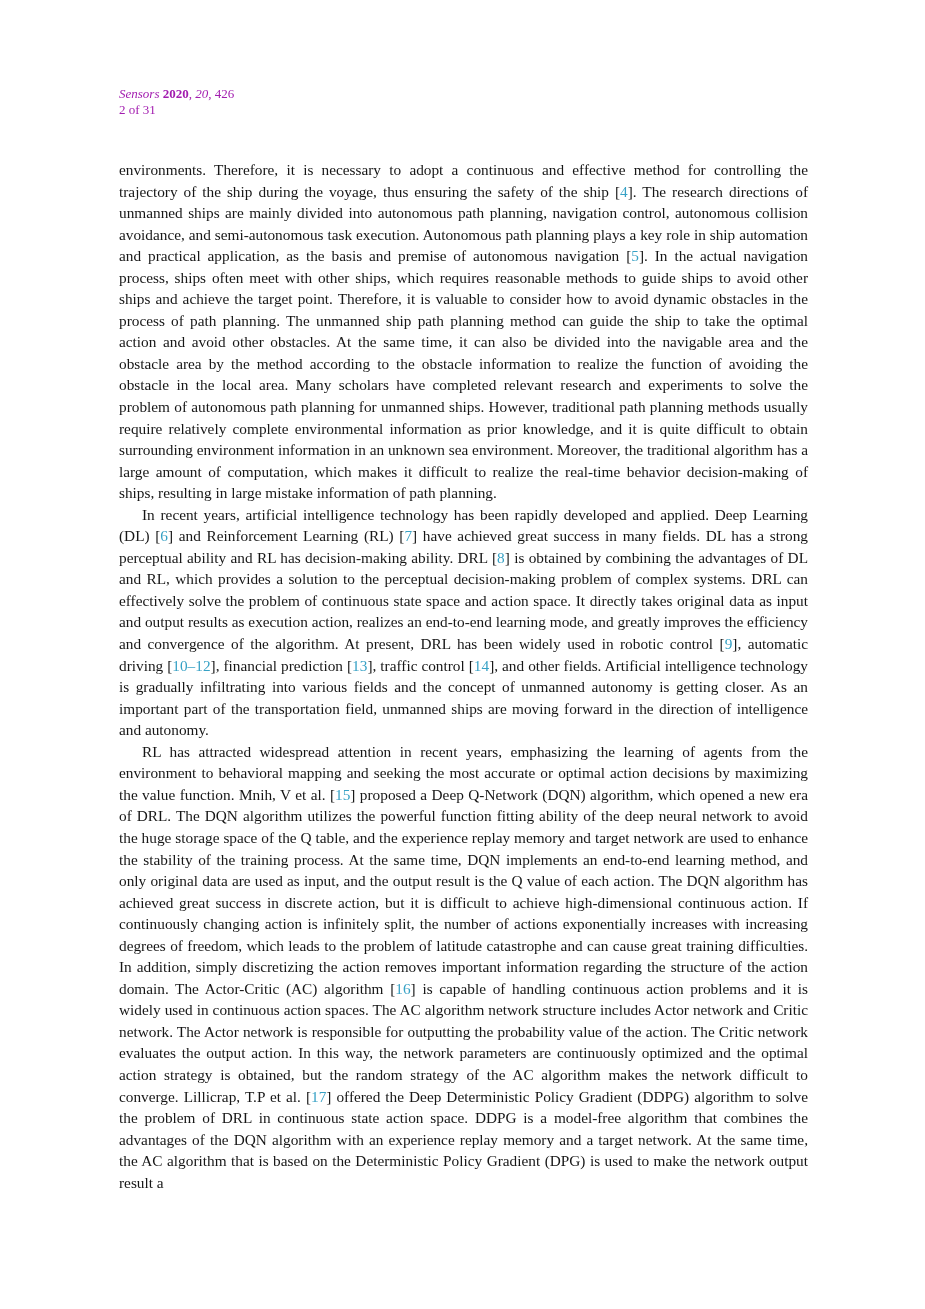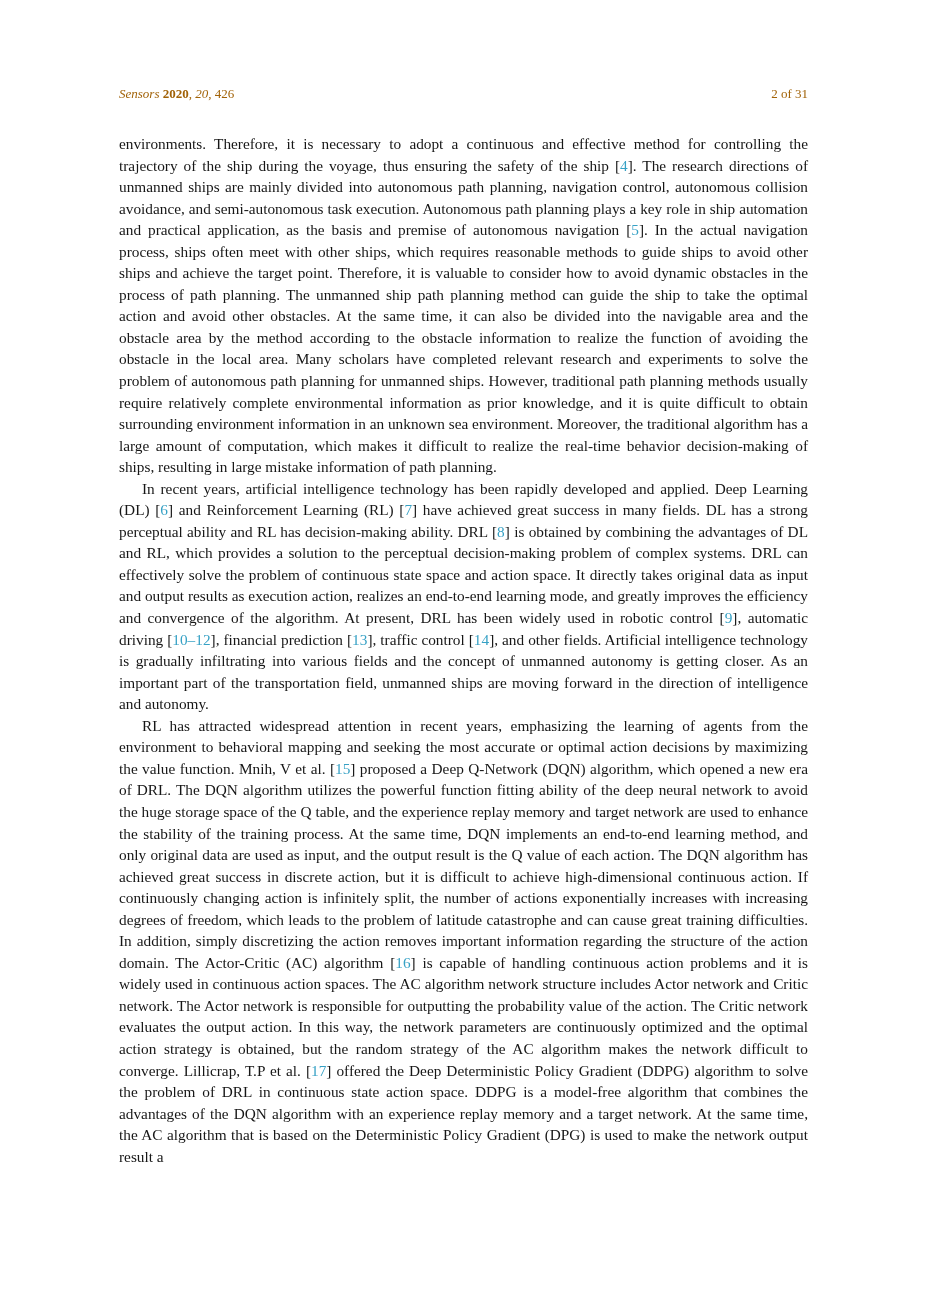--- a/index.html
+++ b/index.html
@@ -18,26 +18,27 @@
     padding: 86px 117px 0 119px;
     font-family: "Liberation Serif", serif;
     color: #1a1a1a;
     overflow: hidden;
   }
   .running-header {
     display: flex;
     justify-content: space-between;
     align-items: baseline;
     font-size: 13px;
-    color: #a16207;
+    color: #a21caf;
+    flex-direction: column;
   }
   .running-header .italic { font-style: italic; }
   .running-header .bold { font-weight: bold; }
   .article-body {
-    margin-top: 31px;
+    margin-top: 41px;
     font-size: 15.3px;
     line-height: 21.55px;
     text-align: justify;
     color: #161616;
   }
   .article-body p.para {
     margin: 0;
     padding: 0;
   }
   .article-body p.para.indent {

